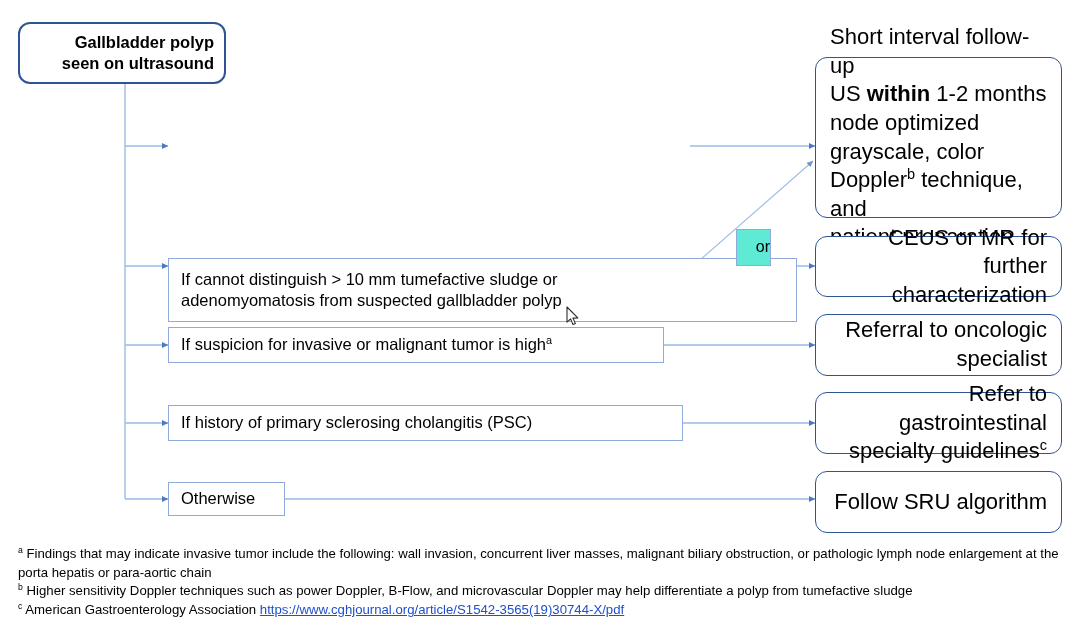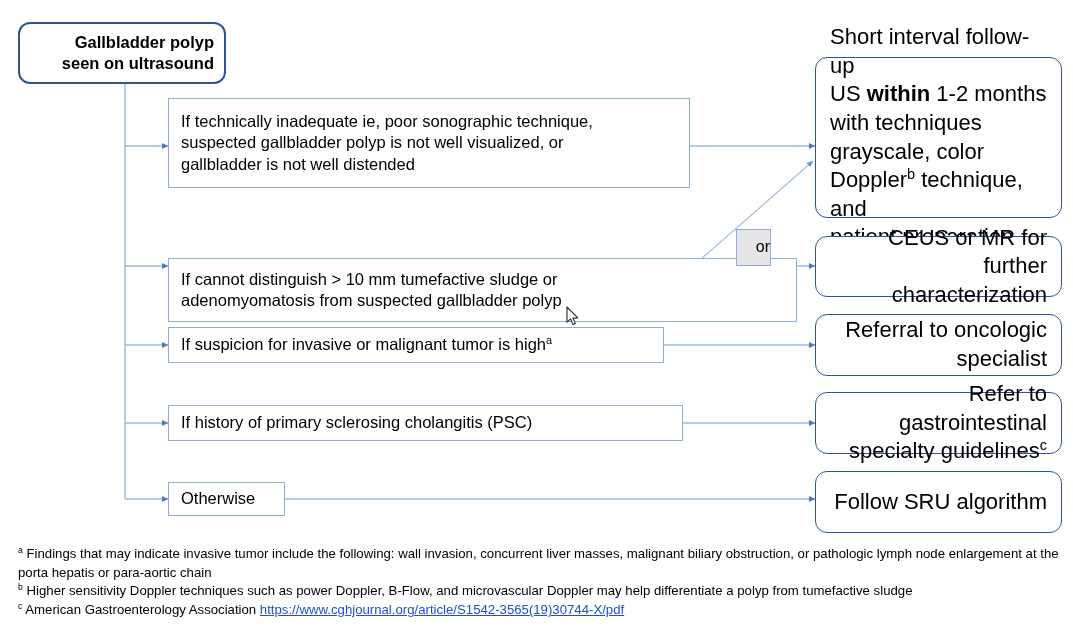--- a/index.html
+++ b/index.html
@@ -76,21 +76,21 @@
     text-align: left;
     justify-content: flex-start;
   }
   .node.outcome.left-align .txt { text-align: left; }
 
   
   .node.orbox {
     border: 1px solid #8FAADC;
     border-radius: 0;
     font-size: 16px;
-    background: #e5e5e5;
+    background: #5eead4;
   }
 
   sup {
     font-size: 0.66em;
     line-height: 0;
     vertical-align: super;
   }
   .b { font-weight: bold; }
 
   
@@ -158,27 +158,20 @@
     </g>
   </svg>
 
   <div class="node root" style="left:18px; top:22px; width:208px; height:62px;">
     <span class="txt">
       <span>Gallbladder polyp</span><br>
       <span>seen on ultrasound</span>
     </span>
   </div>
 
-  <div class="node cond" style="left:168px; top:98px; width:522px; height:90px;">
-    <span class="txt">
-      <span>If technically inadequate ie, poor sonographic technique,</span><br>
-      <span>suspected gallbladder polyp is not well visualized, or</span><br>
-      <span>gallbladder is not well distended</span>
-    </span>
-  </div>
 
   <div class="node cond" style="left:168px; top:234px; width:629px; height:64px;margin-top:24px;">
     <span class="txt">
       <span>If cannot distinguish &gt; 10 mm tumefactive sludge or</span><br>
       <span>adenomyomatosis from suspected gallbladder polyp</span>
     </span>
   </div>
 
   <div class="node cond" style="left:168px; top:327px; width:496px; height:36px;">
     <span class="txt"><span>If suspicion for invasive or malignant tumor is high</span><sup>a</sup></span>
@@ -193,21 +186,21 @@
   </div>
 
   <div class="node orbox" style="left:736px; top:229px; width:35px; height:37px;">
     <span class="txt">or</span>
   </div>
 
   <div class="node outcome left-align" style="left:815px; top:57px; width:247px; height:161px;">
     <span class="txt">
       <span>Short interval follow-up</span><br>
       <span>US </span><span class="b">within</span><span> 1-2 months</span><br>
-      <span>with techniques</span><br>
+      <span>node optimized</span><br>
       <span>grayscale, color</span><br>
       <span>Doppler</span><sup>b</sup><span> technique, and</span><br>
       <span>patient preparation</span>
     </span>
   </div>
 
   <div class="node outcome" style="left:815px; top:314px; width:247px; height:62px;">
     <span class="txt">
       <span>Referral to oncologic</span><br>
       <span>specialist</span>

